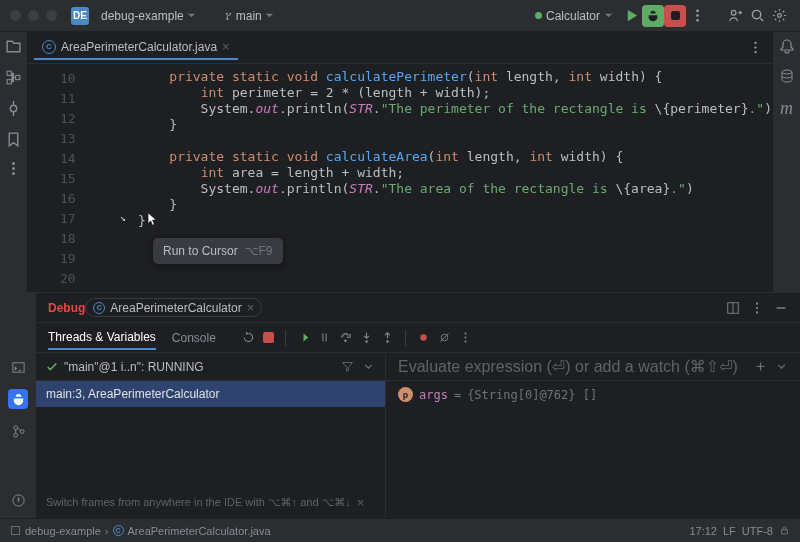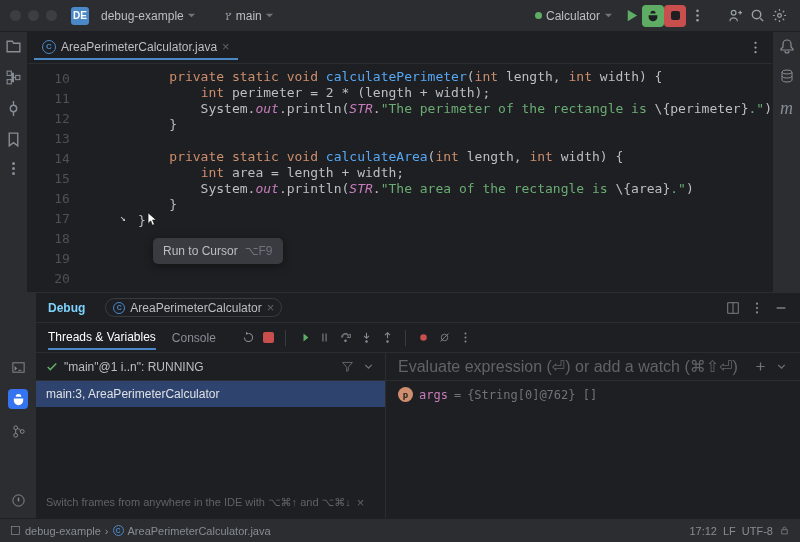--- a/index.html
+++ b/index.html
@@ -51,40 +51,40 @@
 }
 .left-rail .rail-icon { width: 17px; height: 17px; fill: #878d96; cursor: pointer; }
 .rail-dots { display: flex; flex-direction: column; gap: 2px; align-items: center; }
 .rail-dots span { width:3px;height:3px;background:#878d96;border-radius:50%;}
 .center { flex: 1; display: flex; flex-direction: column; background: #1e1f22; }
 .tab-row { display:flex;align-items:center;height:32px;border-bottom:1px solid #2b2d30;padding:0 6px;}
 .file-tab { display:flex;align-items:center;gap:5px;padding:4px 8px;border-bottom:2px solid #4a88c7;color:#bcbec4;}
 .java-icon { width:14px;height:14px;border-radius:50%;border:1.5px solid #4a88c7;display:flex;align-items:center;justify-content:center;font-size:8px;color:#4a88c7;font-weight:bold;}
 .close-x { color:#5f6368;cursor:pointer;font-size:13px;}
 .editor { flex:1;display:flex;font-family:"Menlo","Consolas",monospace;font-size:13px;position:relative;overflow:hidden;}
-.gutter { width:90px;background:#1e1f22;color:#4d5157;text-align:center;padding-right:22px;padding-top:5px;line-height:20px;user-select:none;position:relative;}
+.gutter { width:90px;background:#1e1f22;color:#4d5157;text-align:left;padding-right:22px;padding-top:5px;line-height:20px;user-select:none;position:relative;padding-left:32px;}
 .gutter-bp { position:absolute;left:92px;top:144px;color:#ced0d6;font-size:10px;}
 .code { flex:1;padding-top:5px;line-height:16px;white-space:pre;color:#bcbec4;position:relative;margin-left:20px;}
 .kw { color:#cf8e6d;} .mth{color:#56a8f5;}
 .str{color:#6aab73;} .fld{color:#c77dbb;font-style:italic;}
 .tooltip { position:absolute;top:174px;left:15px;background:#393b40;padding:5px 10px;border-radius:5px;color:#bcbec4;font-family:-apple-system,sans-serif;font-size:12px;display:flex;gap:7px;box-shadow:0 2px 8px rgba(0,0,0,0.4);}
 .tooltip .sc{color:#6f737a;}
 .cursor-arrow{position:absolute;top:148px;left:9px;width:11px;height:14px;}
 .right-rail { width:36px;background:#2b2d30;border-left:1px solid #1e1f22;display:flex;flex-direction:column;align-items:center;padding-top:6px;gap:14px;}
 .right-rail .rail-icon{width:16px;height:16px;fill:#878d96;cursor:pointer;}
 .right-rail .m-label{font-family:"Brush Script MT",cursive;font-size:18px;color:#878d96;font-style:italic;}
 .debug-panel{height:226px;background:#1e1f22;border-top:1px solid #2b2d30;display:flex;}
 .debug-left-rail{width:36px;background:#2b2d30;display:flex;flex-direction:column;align-items:center;padding-top:64px;gap:12px;}
 .dlr-icon{width:20px;height:20px;display:flex;align-items:center;justify-content:center;border-radius:4px;}
 .dlr-icon svg{width:15px;height:15px;fill:#878d96;}
 .dlr-active{background:#3574f0;}
 .dlr-active svg{fill:#fff;}
 .debug-body{flex:1;display:flex;flex-direction:column;}
 .debug-header{height:30px;display:flex;align-items:center;border-bottom:1px solid #2b2d30;padding:0 12px;}
-.debug-title{font-weight:600;color:#7dd3fc;margin-right:20px;}
+.debug-title{font-weight:600;color:#ef4444;margin-right:0;}
 .debug-tab{display:flex;align-items:center;gap:5px;padding:1px 7px;border:1px solid #393b40;border-radius:10px;color:#bcbec4;font-size:12px;}
 .db-icons-right{margin-left:auto;display:flex;gap:10px;align-items:center;}
 .db-icons-right svg{width:14px;height:14px;fill:#878d96;cursor:pointer;}
 .debug-tabs2{height:30px;display:flex;align-items:center;border-bottom:1px solid #2b2d30;padding:0 12px;gap:16px;font-size:12px;}
 .dt2-active{color:#ffffff;border-bottom:2px solid #4a88c7;padding-bottom:4px;margin-top:4px;}
 .dt2{color:#878d96;cursor:pointer;}
 .dt2-controls{display:flex;gap:8px;align-items:center;margin-left:10px;}
 .dt2-controls svg{width:13px;height:13px;fill:#878d96;}
 .dt2-sep{width:1px;height:16px;background:#393b40;margin:0 3px;}
 .stop-sm{width:11px;height:11px;background:#c94f4f;border-radius:2px;}

